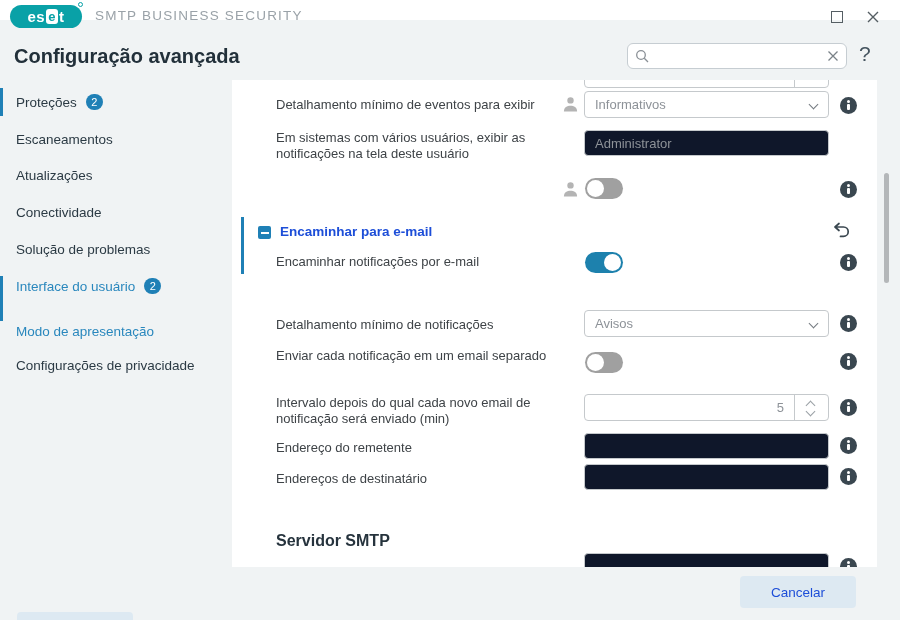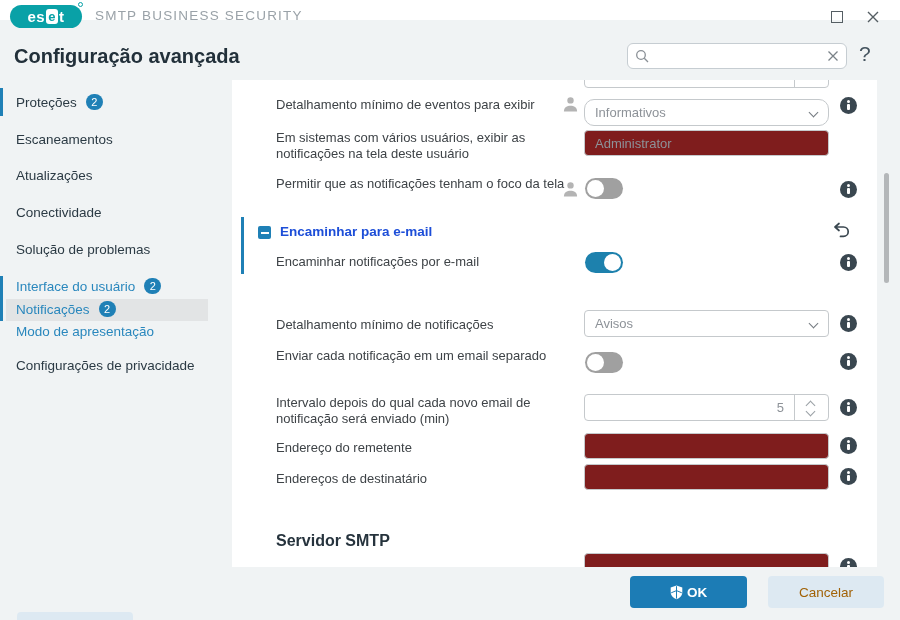--- a/index.html
+++ b/index.html
@@ -36,21 +36,21 @@
   .badge { display:inline-block; min-width:17px; height:16px; padding:0 3px; margin-left:9px; background:#1f80b6; color:#fff;
            font-size:11px; line-height:16px; text-align:center; border-radius:9px; vertical-align:1px; }
   .accent-bar { position:absolute; left:0; width:3px; background:#1f80b6; }
 
   
   .panel { position:absolute; left:232px; top:80px; width:645px; height:487px; background:#ffffff; overflow:hidden; }
   .lbl { position:absolute; left:44px; width:292px; font-size:13px; line-height:15.5px; color:#3e4347; }
   .ctrl-box { position:absolute; left:352px; width:245px; height:27px; background:#fff; border:1px solid #c5c9cc; border-radius:4px; }
   .ctrl-box .val { position:absolute; left:10px; top:5px; font-size:13px; color:#8d9298; }
   .chev-down { position:absolute; right:11px; top:9px; width:7px; height:7px; border-right:1.5px solid #747a80; border-bottom:1.5px solid #747a80; transform:rotate(45deg); }
-  .txt-input { position:absolute; left:352px; width:245px; height:26px; background:#7f1d1d; border:1px solid #c5c9cc; border-radius:4px;
+  .txt-input { position:absolute; left:352px; width:245px; height:26px; background:#0f172a; border:1px solid #c5c9cc; border-radius:4px;
                font-size:13px; color:#8d9298; padding:0 10px; outline:none; }
   .num-box { position:absolute; left:352px; width:245px; height:27px; background:#fff; border:1px solid #c5c9cc; border-radius:4px; }
   .num-box .nval { position:absolute; right:44px; top:5px; font-size:13px; color:#8d9298; }
   .num-div { position:absolute; right:33px; top:0; width:1px; height:100%; background:#c5c9cc; }
   .spin { position:absolute; right:0; top:0; width:33px; height:100%; cursor:pointer; }
   .spin .up, .spin .dn { position:absolute; left:12px; width:7px; height:7px; border-right:1.4px solid #9aa0a5; border-bottom:1.4px solid #9aa0a5; }
   .spin .up { top:7px; transform:rotate(-135deg); }
   .spin .dn { top:13px; transform:rotate(45deg); }
   .toggle { position:absolute; left:353px; width:38px; height:21px; border-radius:11px; cursor:pointer; }
   .toggle .knob { position:absolute; top:2px; width:17px; height:17px; border-radius:50%; background:#fff; }
@@ -69,21 +69,21 @@
 
   
   .scroll-thumb { position:absolute; left:884px; top:173px; width:5px; height:110px; background:#b4b7b9; border-radius:3px; }
 
   
   .footer { position:absolute; left:0; top:567px; width:900px; height:53px; background:#f0f3f4; }
   .btn { position:absolute; top:9px; height:32px; border:none; border-radius:4px; font-size:13.5px; cursor:pointer;
          display:flex; align-items:center; justify-content:center; font-family:inherit; }
   .btn-default { left:17px; width:116px; background:#dde9f2; color:#15803d;margin-top:36px; }
   .btn-ok { left:630px; width:117px; background:#1c7cb5; color:#fff; font-weight:bold; gap:4px; }
-  .btn-cancel { left:768px; width:116px; background:#dde9f2; color:#a16207; }
+  .btn-cancel { left:740px; width:116px; background:#dde9f2; color:#1d4ed8; }
 </style>
 </head>
 <body>
 
 <div class="titlebar">
   <div class="logo-pill">
     <span class="seg">es</span>
       <span class="seg boxed">e</span>
       <span class="seg">t</span>
   </div>
@@ -117,49 +117,47 @@
 <div class="sidebar">
   <div class="accent-bar" style="top:8px; height:28px;"></div>
   <div class="accent-bar" style="top:196px; height:45px;"></div>
 
   <div class="nav-item" style="top:12px;"><span>Proteções</span><span class="badge">2</span></div>
   <div class="nav-item" style="top:49px;"><span>Escaneamentos</span></div>
   <div class="nav-item" style="top:85px;text-align:right;"><span>Atualizações</span></div>
   <div class="nav-item" style="top:122px;"><span>Conectividade</span></div>
   <div class="nav-item" style="top:159px;"><span>Solução de problemas</span></div>
   <div class="nav-item blue" style="top:196px;"><span>Interface do usuário</span><span class="badge">2</span></div>
-  <div class="nav-item blue selected" style="top:219px;"><span>Notificações</span><span class="badge">2</span></div>
   <div class="nav-item blue" style="top:241px;"><span>Modo de apresentação</span></div>
   <div class="nav-item" style="top:275px;text-align:right;"><span>Configurações de privacidade</span></div>
 </div>
 
 <div class="panel">
 
   <div class="num-box" style="top:-19px;">
     <div class="num-div"></div>
   </div>
 
   <div class="lbl" style="top:17px;">Detalhamento mínimo de eventos para exibir</div>
   <svg class="person" style="top:15px;" viewBox="0 0 16 16">
     <circle cx="8" cy="4.6" r="3" fill="#b4b4b4"></circle>
       <path d="M1.8 15 c0-4 3-5.3 6.2-5.3 s6.2 1.3 6.2 5.3 Z" fill="#b4b4b4"></path>
   </svg>
-  <div class="ctrl-box" style="top:19px;border-radius:10px;">
+  <div class="ctrl-box" style="top:11px;">
     <span class="val">Informativos</span>
     <div class="chev-down"></div>
   </div>
   <div class="info-ic" style="top:17px;">
       <div class="dot"></div>
       <div class="stem"></div>
     </div>
 
   <div class="lbl" style="top:50px;">Em sistemas com vários usuários, exibir as notificações na tela deste usuário</div>
   <input class="txt-input" style="top: 50px;" value="Administrator">
 
-  <div class="lbl" style="top:96px;">Permitir que as notificações tenham o foco da tela</div>
   <svg class="person" style="top:100px;" viewBox="0 0 16 16">
     <circle cx="8" cy="4.6" r="3" fill="#b4b4b4"></circle>
       <path d="M1.8 15 c0-4 3-5.3 6.2-5.3 s6.2 1.3 6.2 5.3 Z" fill="#b4b4b4"></path>
   </svg>
   <div class="toggle off" style="top:98px;">
       <div class="knob"></div>
     </div>
   <div class="info-ic" style="top:101px;">
       <div class="dot"></div>
       <div class="stem"></div>
@@ -236,24 +234,16 @@
       <div class="stem"></div>
     </div>
 </div>
 
 <div class="scroll-thumb"></div>
 
 <div class="footer">
   <button class="btn btn-default">
       <span>Padrão</span>
     </button>
-  <button class="btn btn-ok">
-    <svg width="13" height="15" viewBox="0 0 13 15">
-      <path d="M6.5 0.5 L12.3 2.5 V7 c0 4-2.8 6-5.8 7.2 C3.7 13 0.7 11 0.7 7 V2.5 Z" fill="#ffffff"></path>
-      <path d="M6.5 1.2 V13.6" stroke="#1c7cb5" stroke-width="1"></path>
-      <path d="M1.2 7.8 L6.5 5.6 L11.8 7.8" stroke="#1c7cb5" stroke-width="1" fill="none"></path>
-    </svg>
-    <span>OK</span>
-  </button>
   <button class="btn btn-cancel">
       <span>Cancelar</span>
     </button>
 </div>
 
 </body></html>

